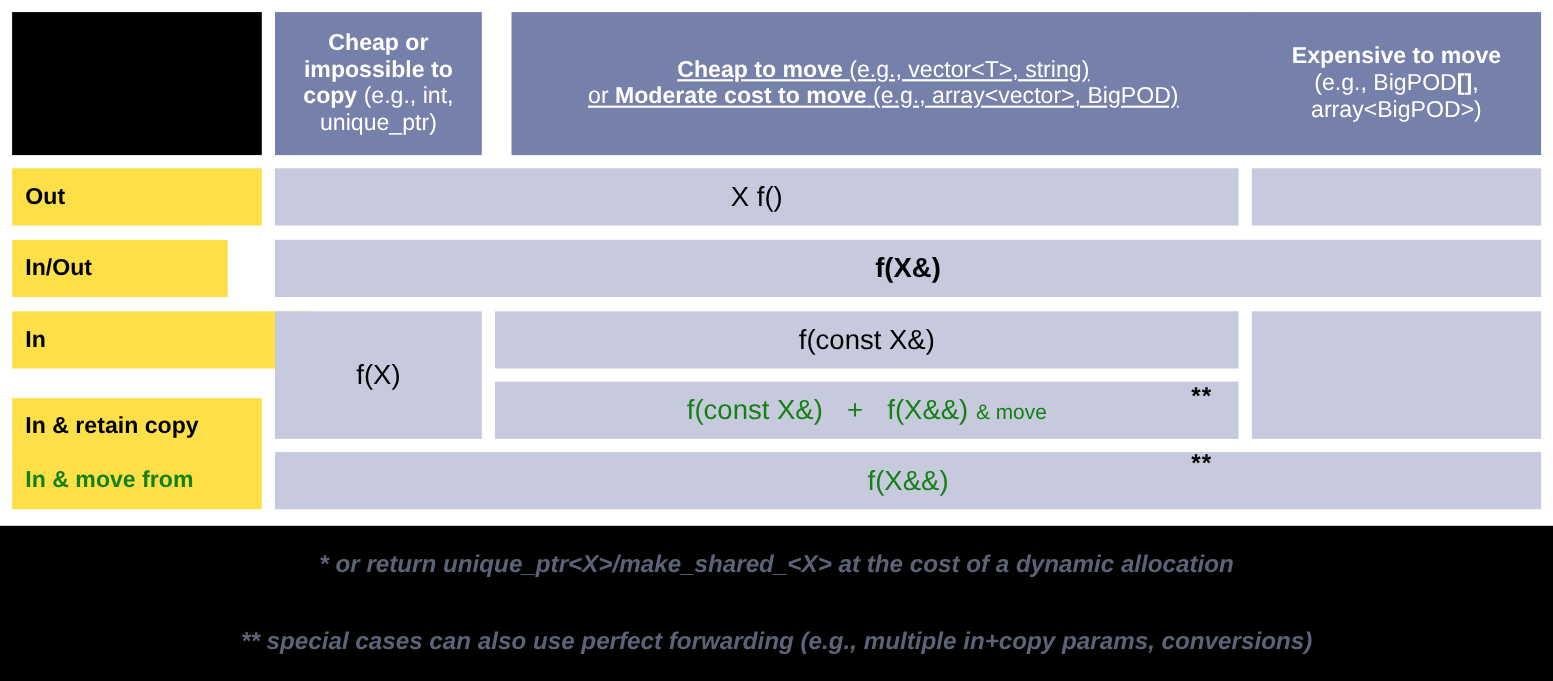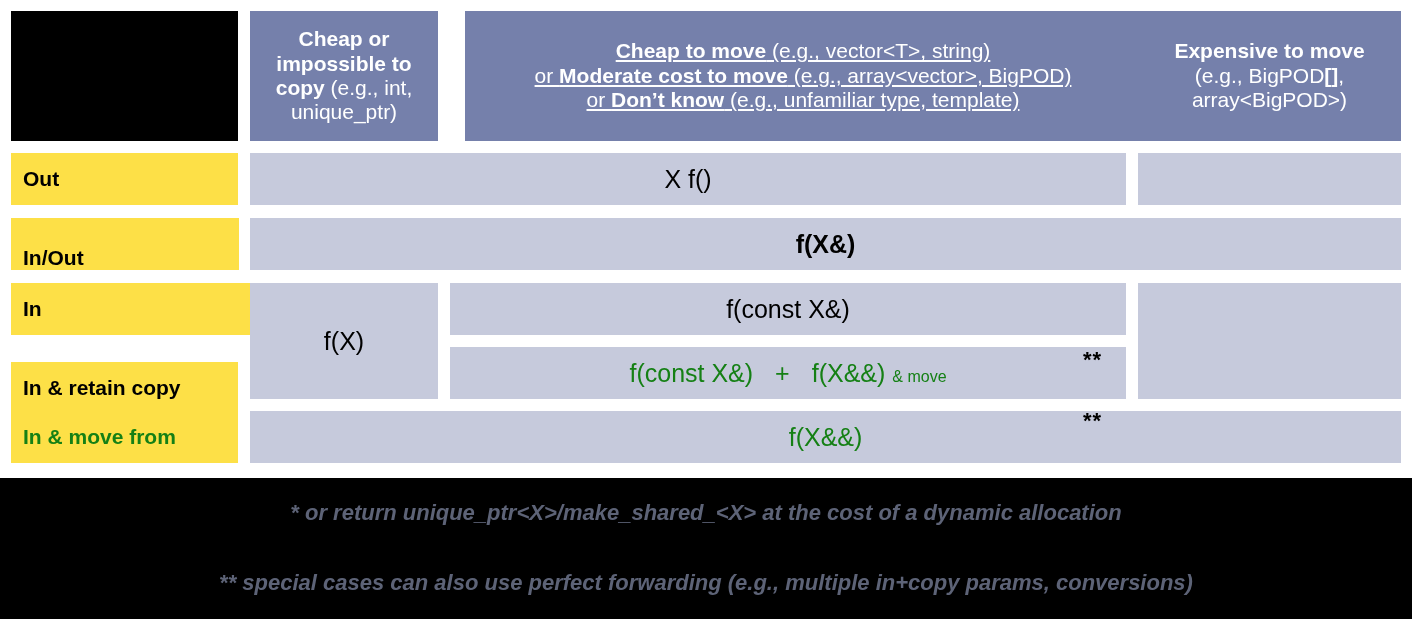--- a/index.html
+++ b/index.html
@@ -53,21 +53,21 @@
     padding-left: 12px;
   }
   .rowlabel.green { color: #158015; }
   .body-cell {
     background: #c6cadc;
     color: #000000;
     font-size: 25px;
   }
   .body-cell.green { color: #158015; }
   .sig-small {
-    font-size: 16px;
+    font-size: 19px;
   }
   .star-mark {
     position: absolute;
     font-size: 22px;
     font-weight: bold;
     color: #000000;
     letter-spacing: 1px;
   }
   .footer {
     position: absolute;
@@ -97,40 +97,37 @@
   </div>
 
   <div class="cell hdr" style="left:465px; top:11px; width:676px; height:130px;text-decoration:underline;">
     <div>
       <div>
         <b>Cheap to move</b><span class="reg"> (e.g., vector&lt;T&gt;, string)</span>
       </div>
       <div>
         <span class="reg">or </span><b>Moderate cost to move</b><span class="reg"> (e.g., array&lt;vector&gt;, BigPOD)</span>
       </div>
-      <div>
-        <span class="reg">or </span><b>Don’t know</b><span class="reg"> (e.g., unfamiliar type, template)</span>
-      </div>
     </div>
   </div>
 
   <div class="cell hdr" style="left:1138px; top:11px; width:263px; height:130px;">
     <div>
       <div><b>Expensive to move</b></div>
       <div>
         <span class="reg">(e.g., BigPOD</span><b>[]</b><span class="reg">,</span>
       </div>
       <div><span class="reg">array&lt;BigPOD&gt;)</span></div>
     </div>
   </div>
 
   <div class="cell rowlabel" style="left:11px; top:153px; width:227px; height:52px;">
     <span>Out</span>
   </div>
-  <div class="cell rowlabel" style="left:11px; top:218px; width:228px; height:52px;align-items:flex-end;">
+  <div class="cell rowlabel" style="left:11px; top:218px; width:196px; height:52px;">
     <span>In/Out</span>
   </div>
   <div class="cell rowlabel" style="left:11px; top:283px; width:274px; height:52px;align-items:center;">
     <span>In</span>
   </div>
   <div class="cell rowlabel" style="left:11px; top:362px; width:227px; height:52px;">
     <span>In &amp; retain copy</span>
   </div>
   <div class="cell rowlabel green" style="left:11px; top:411px; width:227px; height:52px;">
     <span>In &amp; move from</span>

